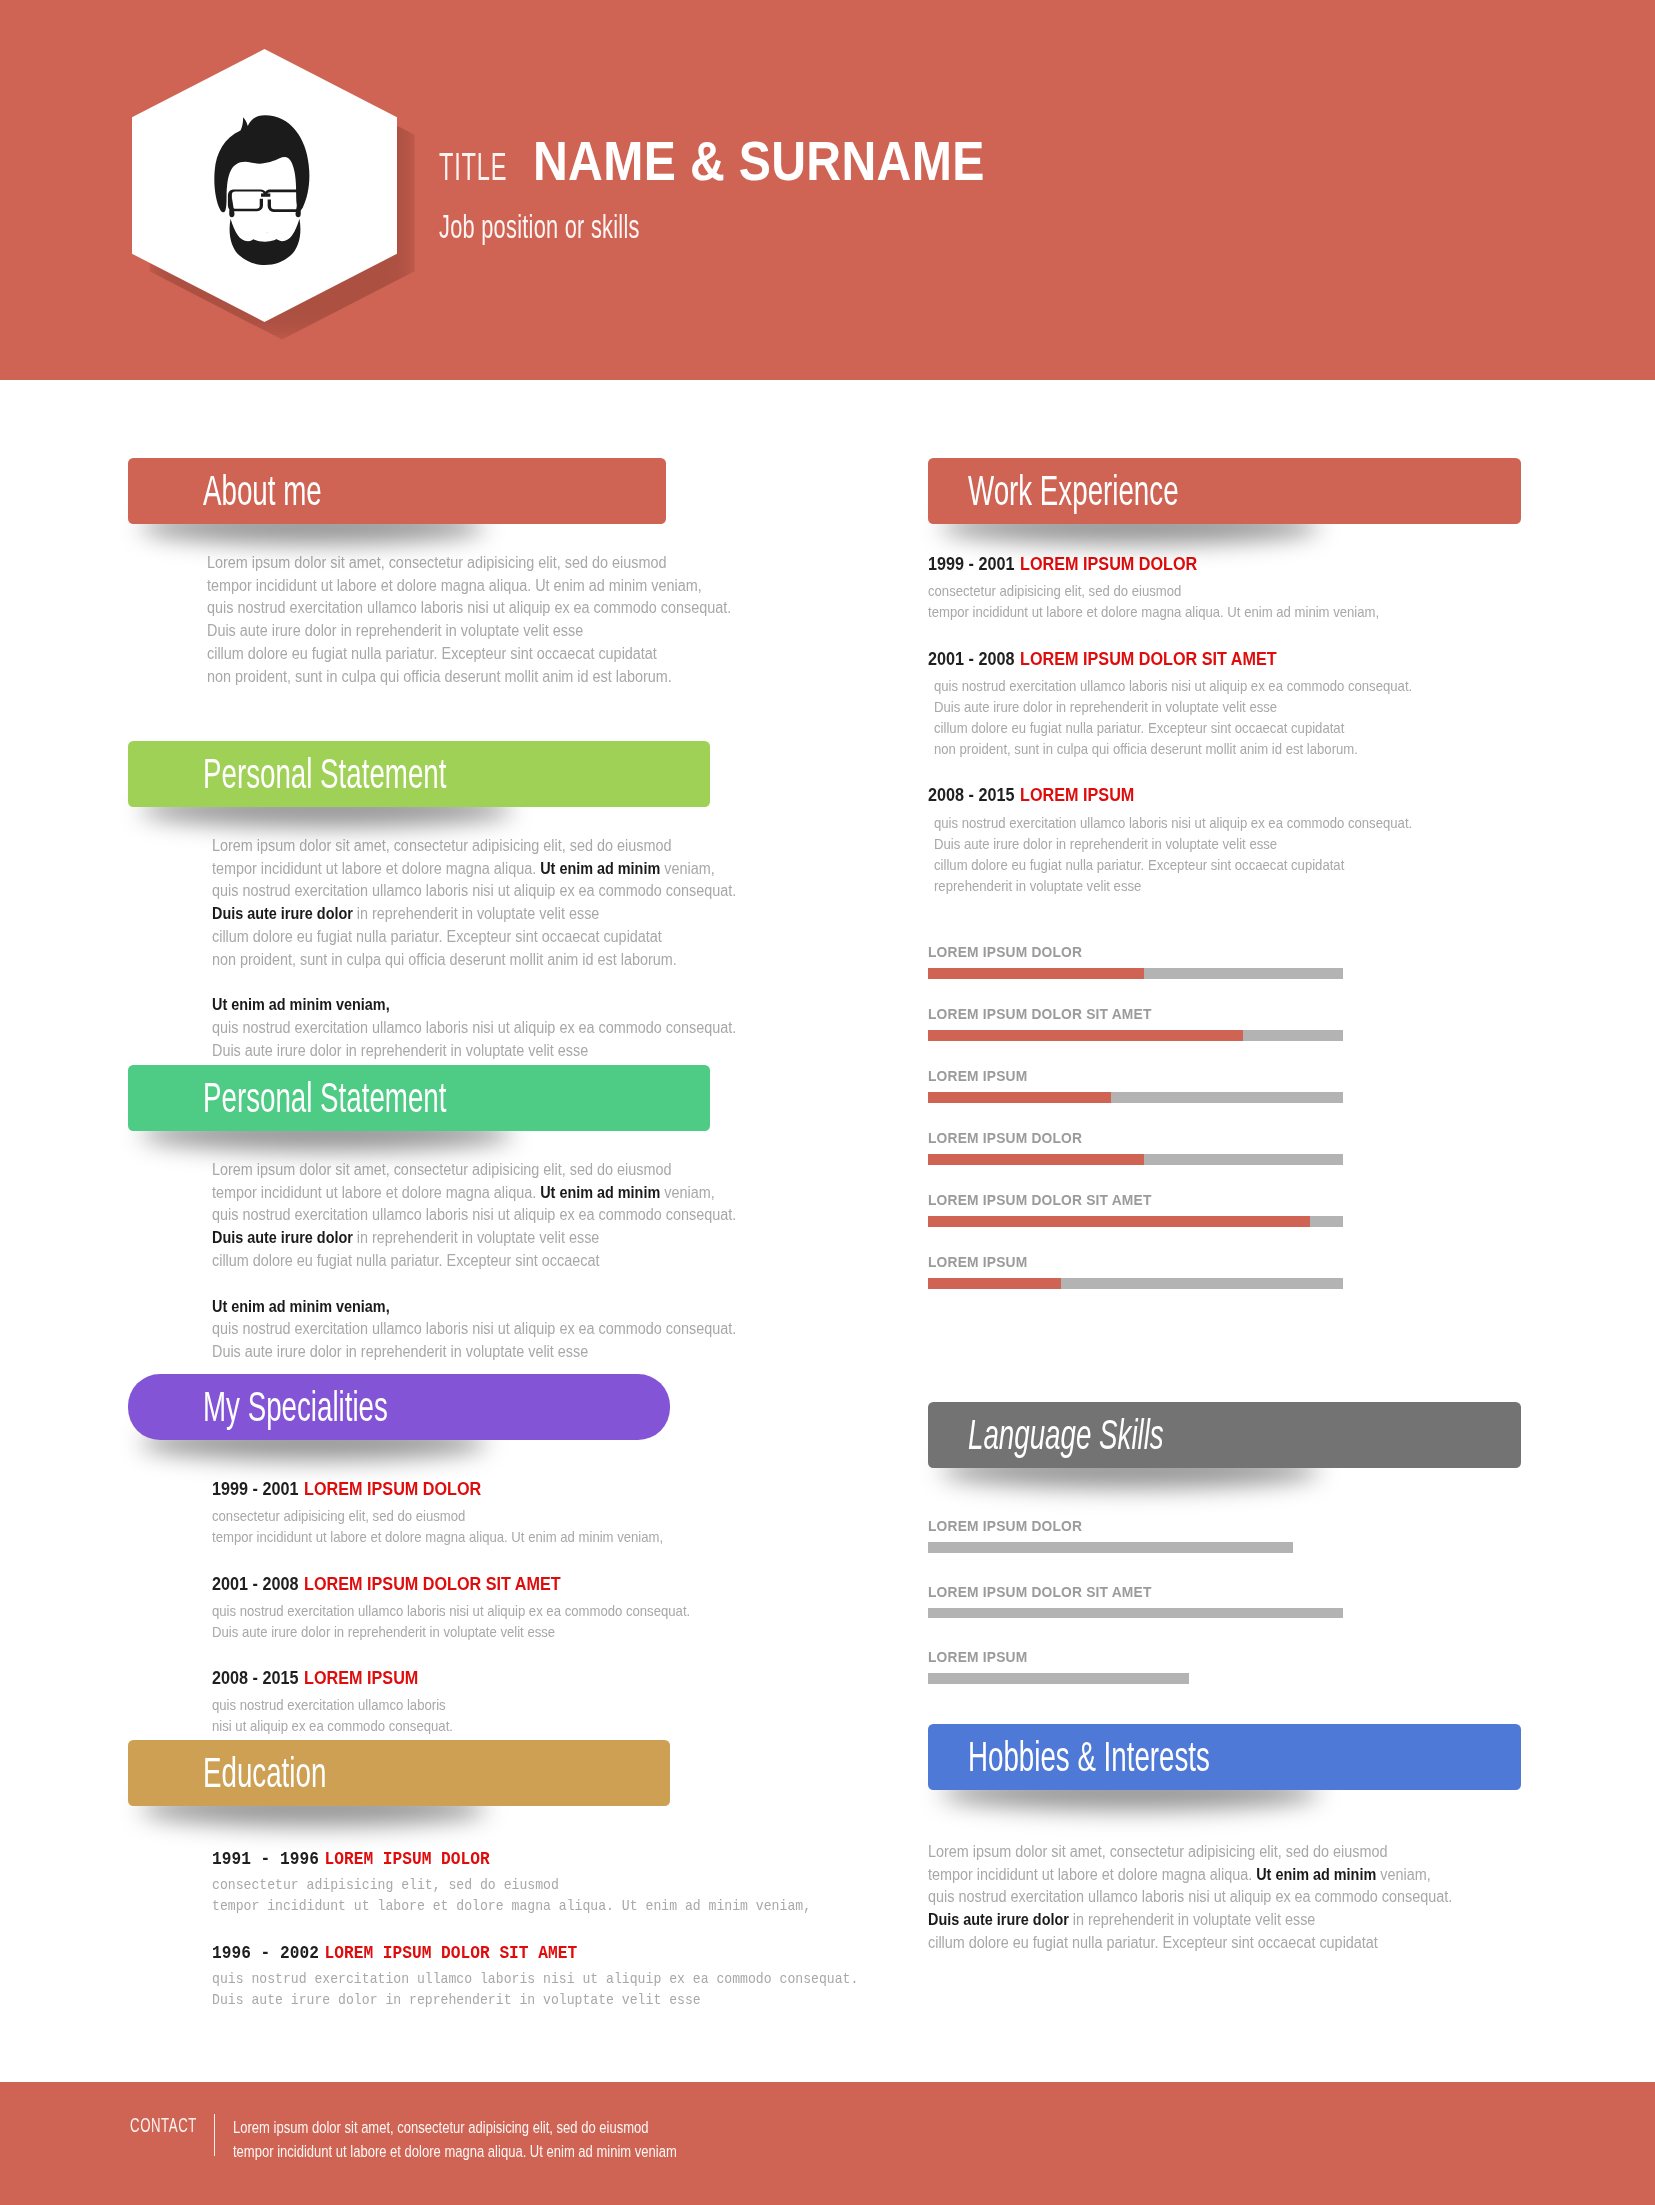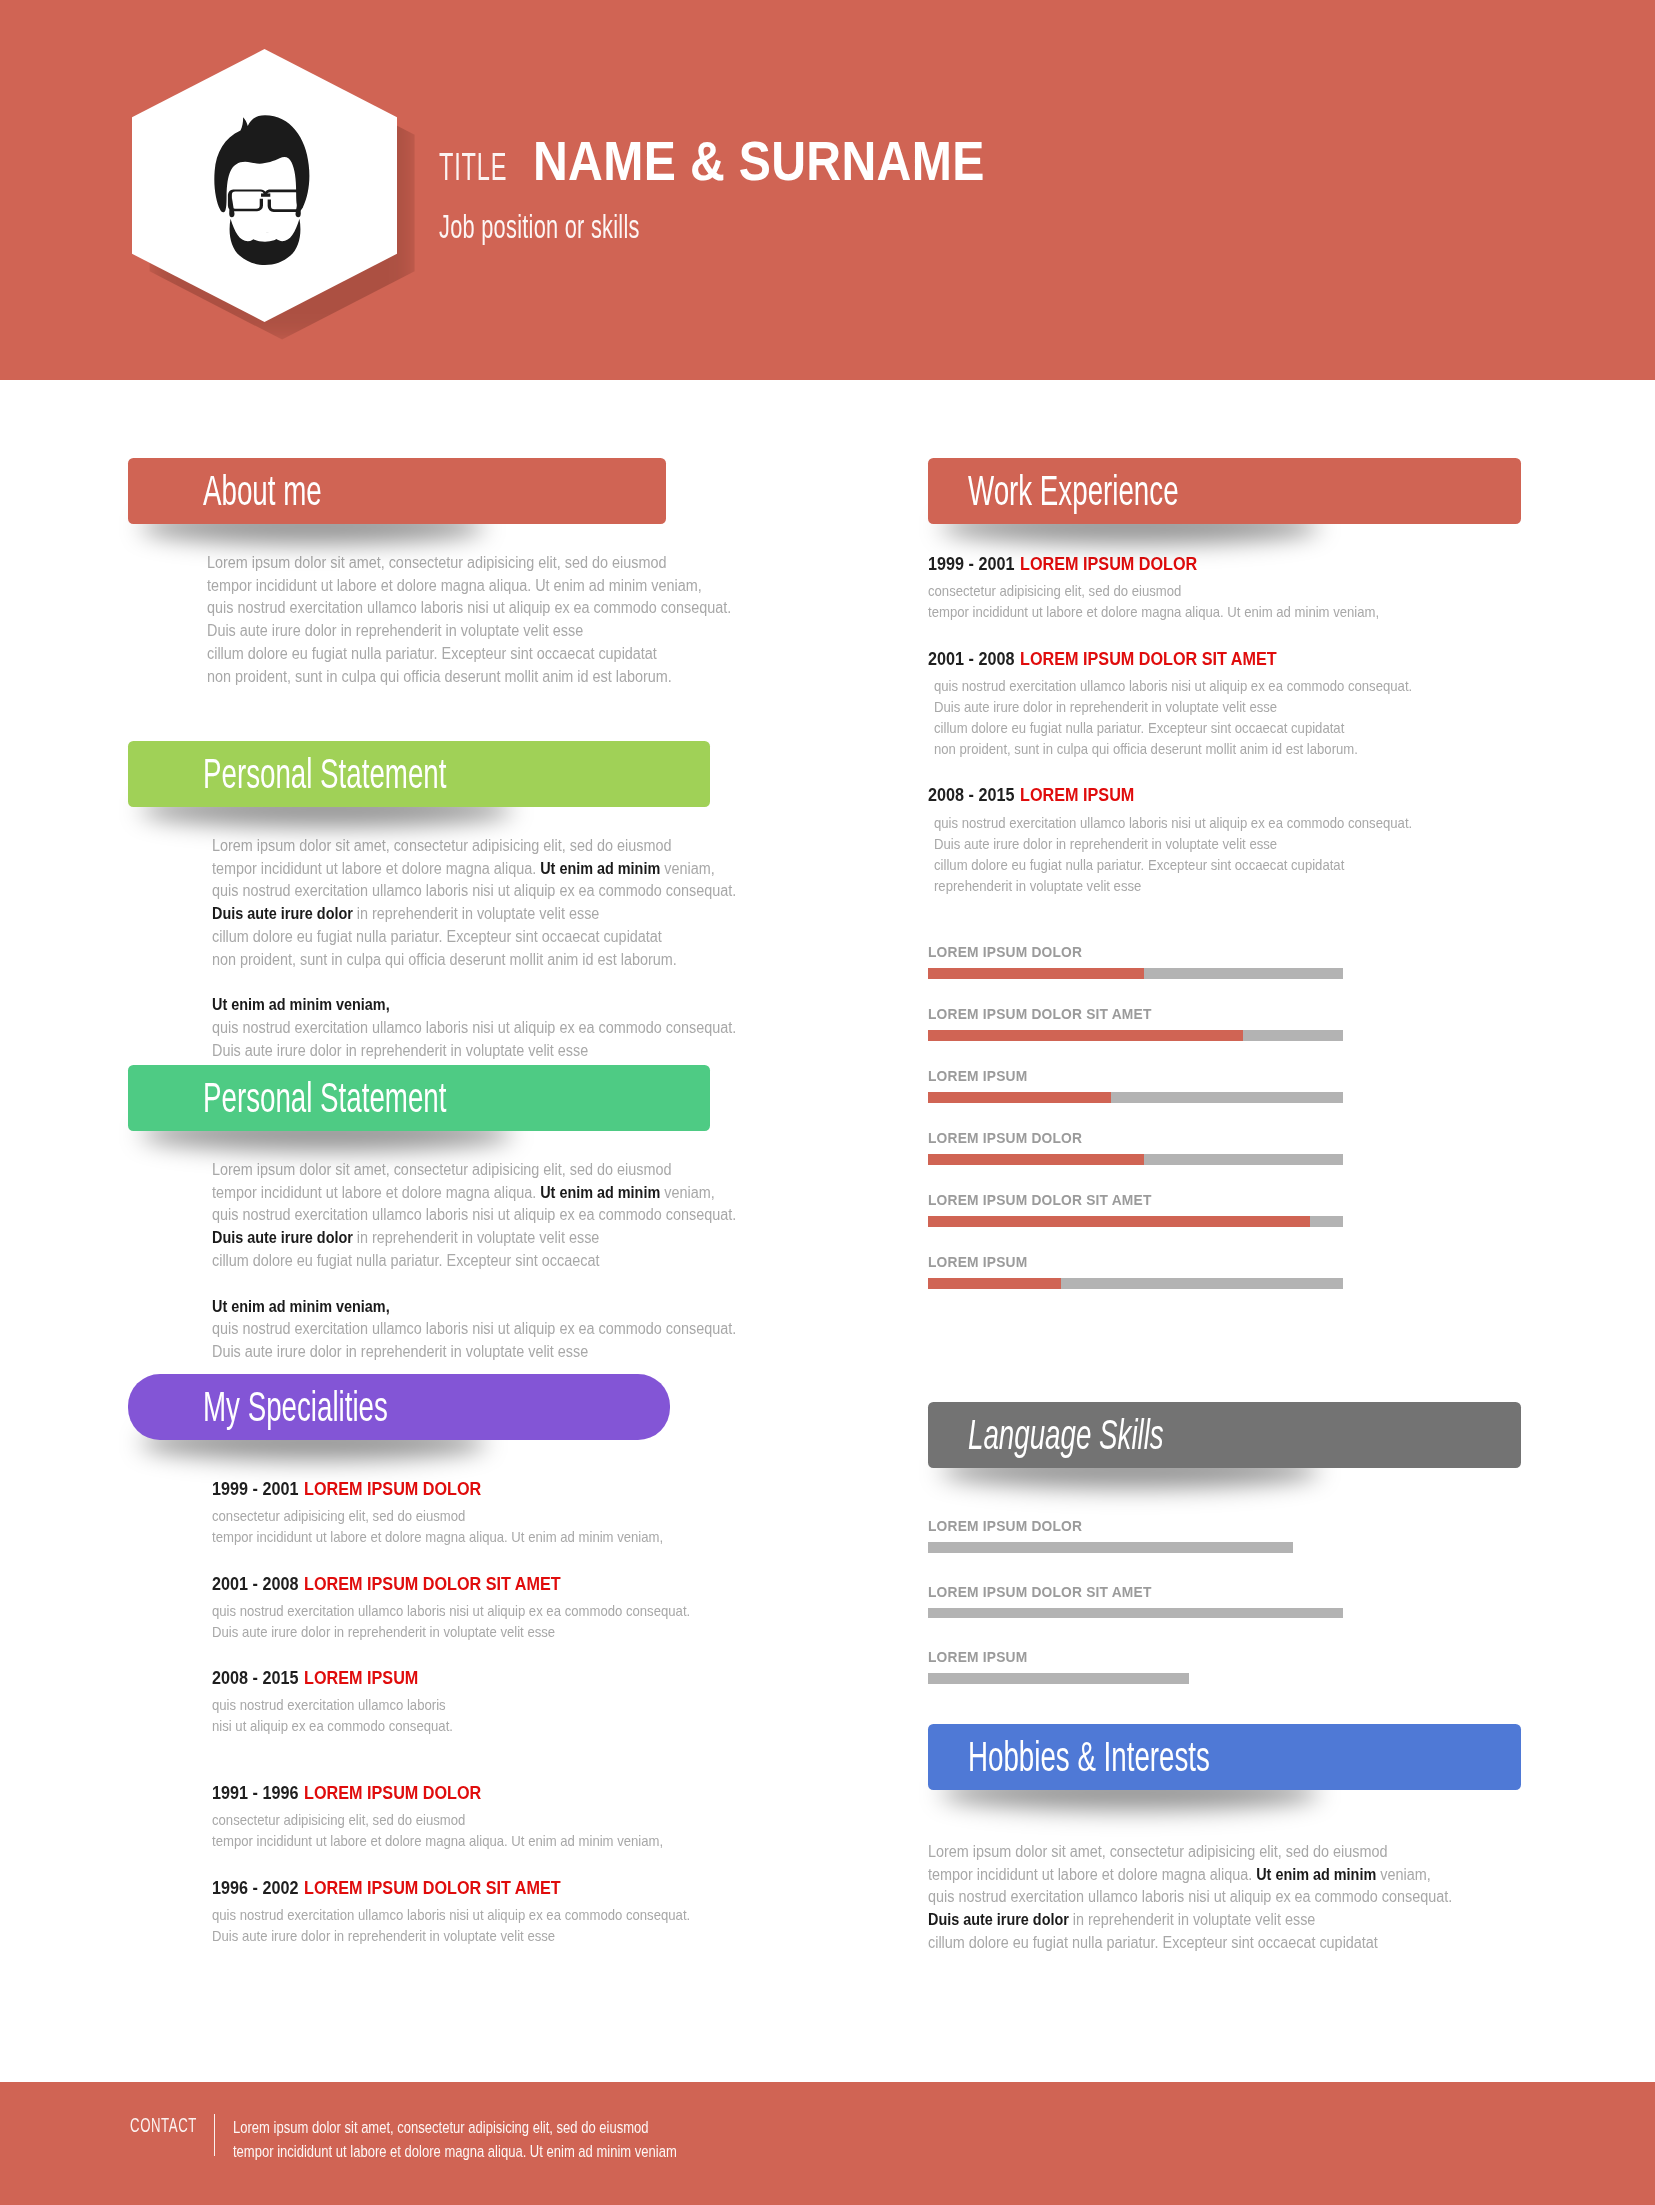--- a/index.html
+++ b/index.html
@@ -343,21 +343,27 @@
           <div class="entry-head"><span class="yr">2008 - 2015</span><span class="ttl">LOREM IPSUM</span></div>
           <div class="entry-body">
             <div class="ptext">quis nostrud exercitation ullamco laboris</div>
             <div class="ptext">nisi ut aliquip ex ea commodo consequat.</div>
           </div>
         </div>
       </div>
     </div>
 
     <div class="section" style="position:absolute; left:0; top:1372px; width:542px;">
-      <div class="body-block ind2" style="margin-top:43px;">
+      <div class="banner-wrap">
+        <div class="banner-shadow"></div>
+        <div class="banner" style="background: rgb(205, 160, 84);">
+          <h2>Education</h2>
+        </div>
+      </div>
+      <div class="body-block ind2" style="margin-top:43px;font-family:Liberation Mono, monospace;">
         <div class="entry">
           <div class="entry-head"><span class="yr">1991 - 1996</span><span class="ttl">LOREM IPSUM DOLOR</span></div>
           <div class="entry-body">
             <div class="ptext">consectetur adipisicing elit, sed do eiusmod</div>
             <div class="ptext">tempor incididunt ut labore et dolore magna aliqua. Ut enim ad minim veniam,</div>
           </div>
         </div>
         <div class="entry">
           <div class="entry-head"><span class="yr">1996 - 2002</span><span class="ttl">LOREM IPSUM DOLOR SIT AMET</span></div>
           <div class="entry-body">

